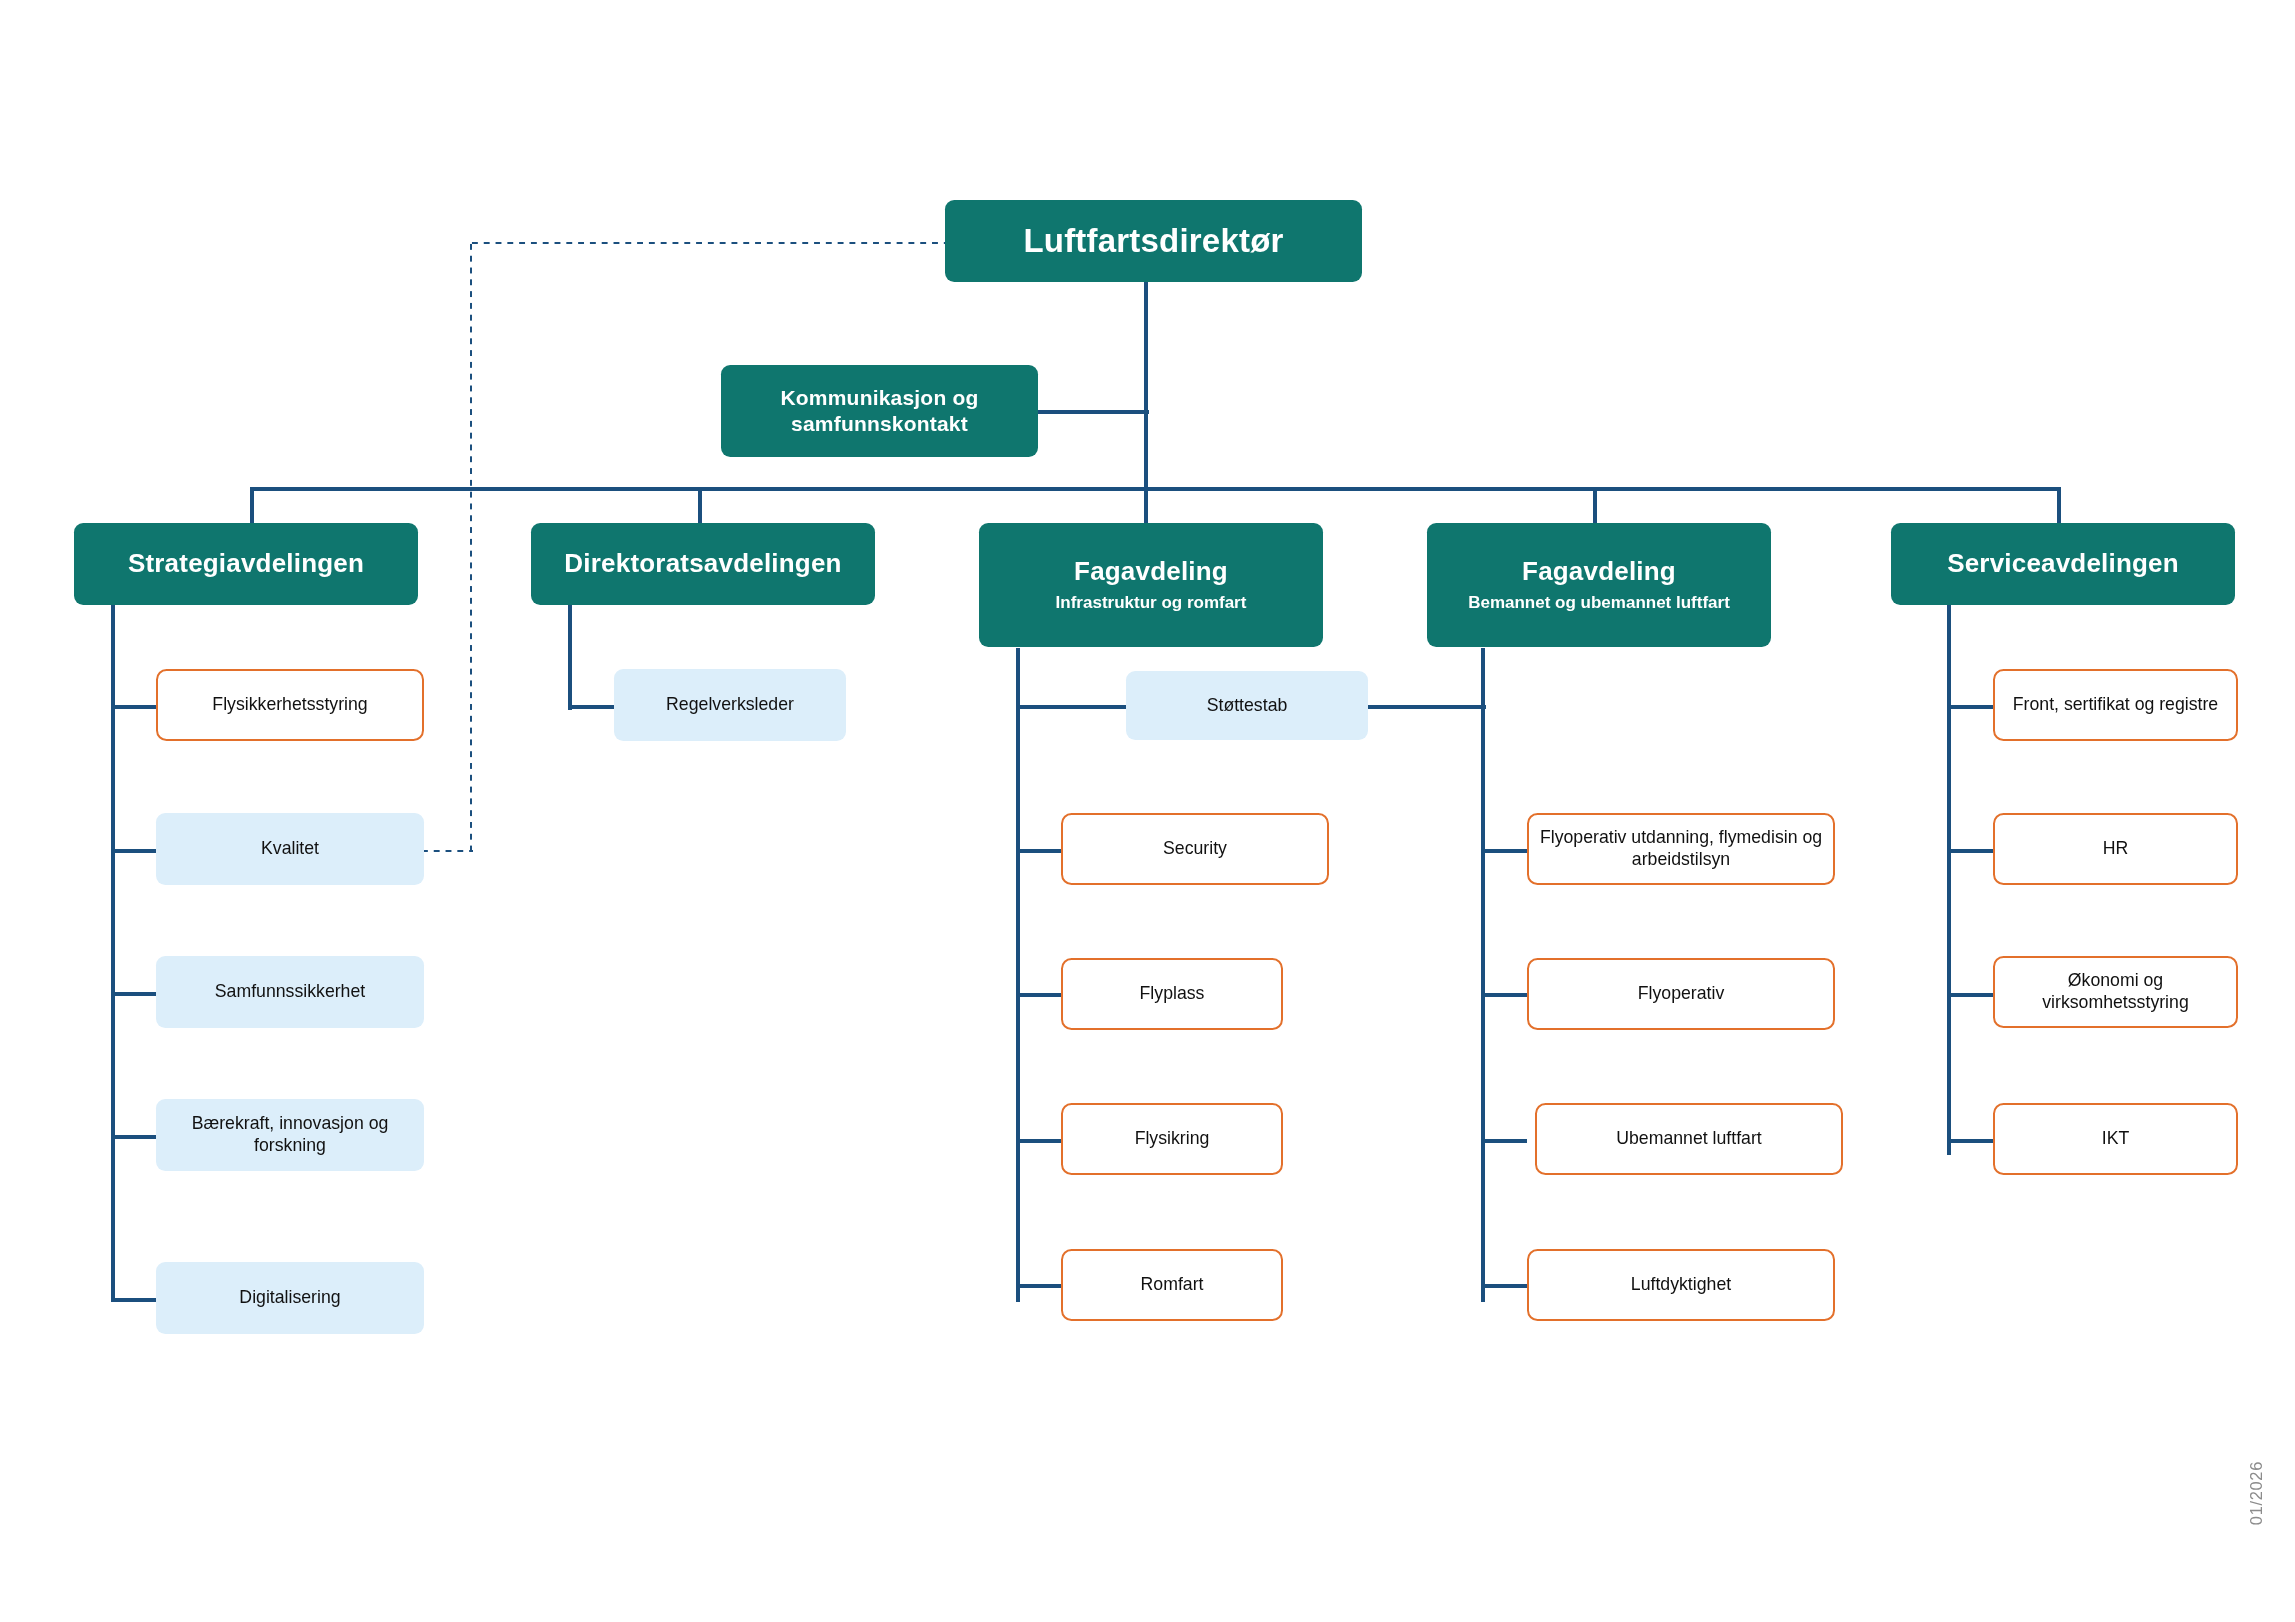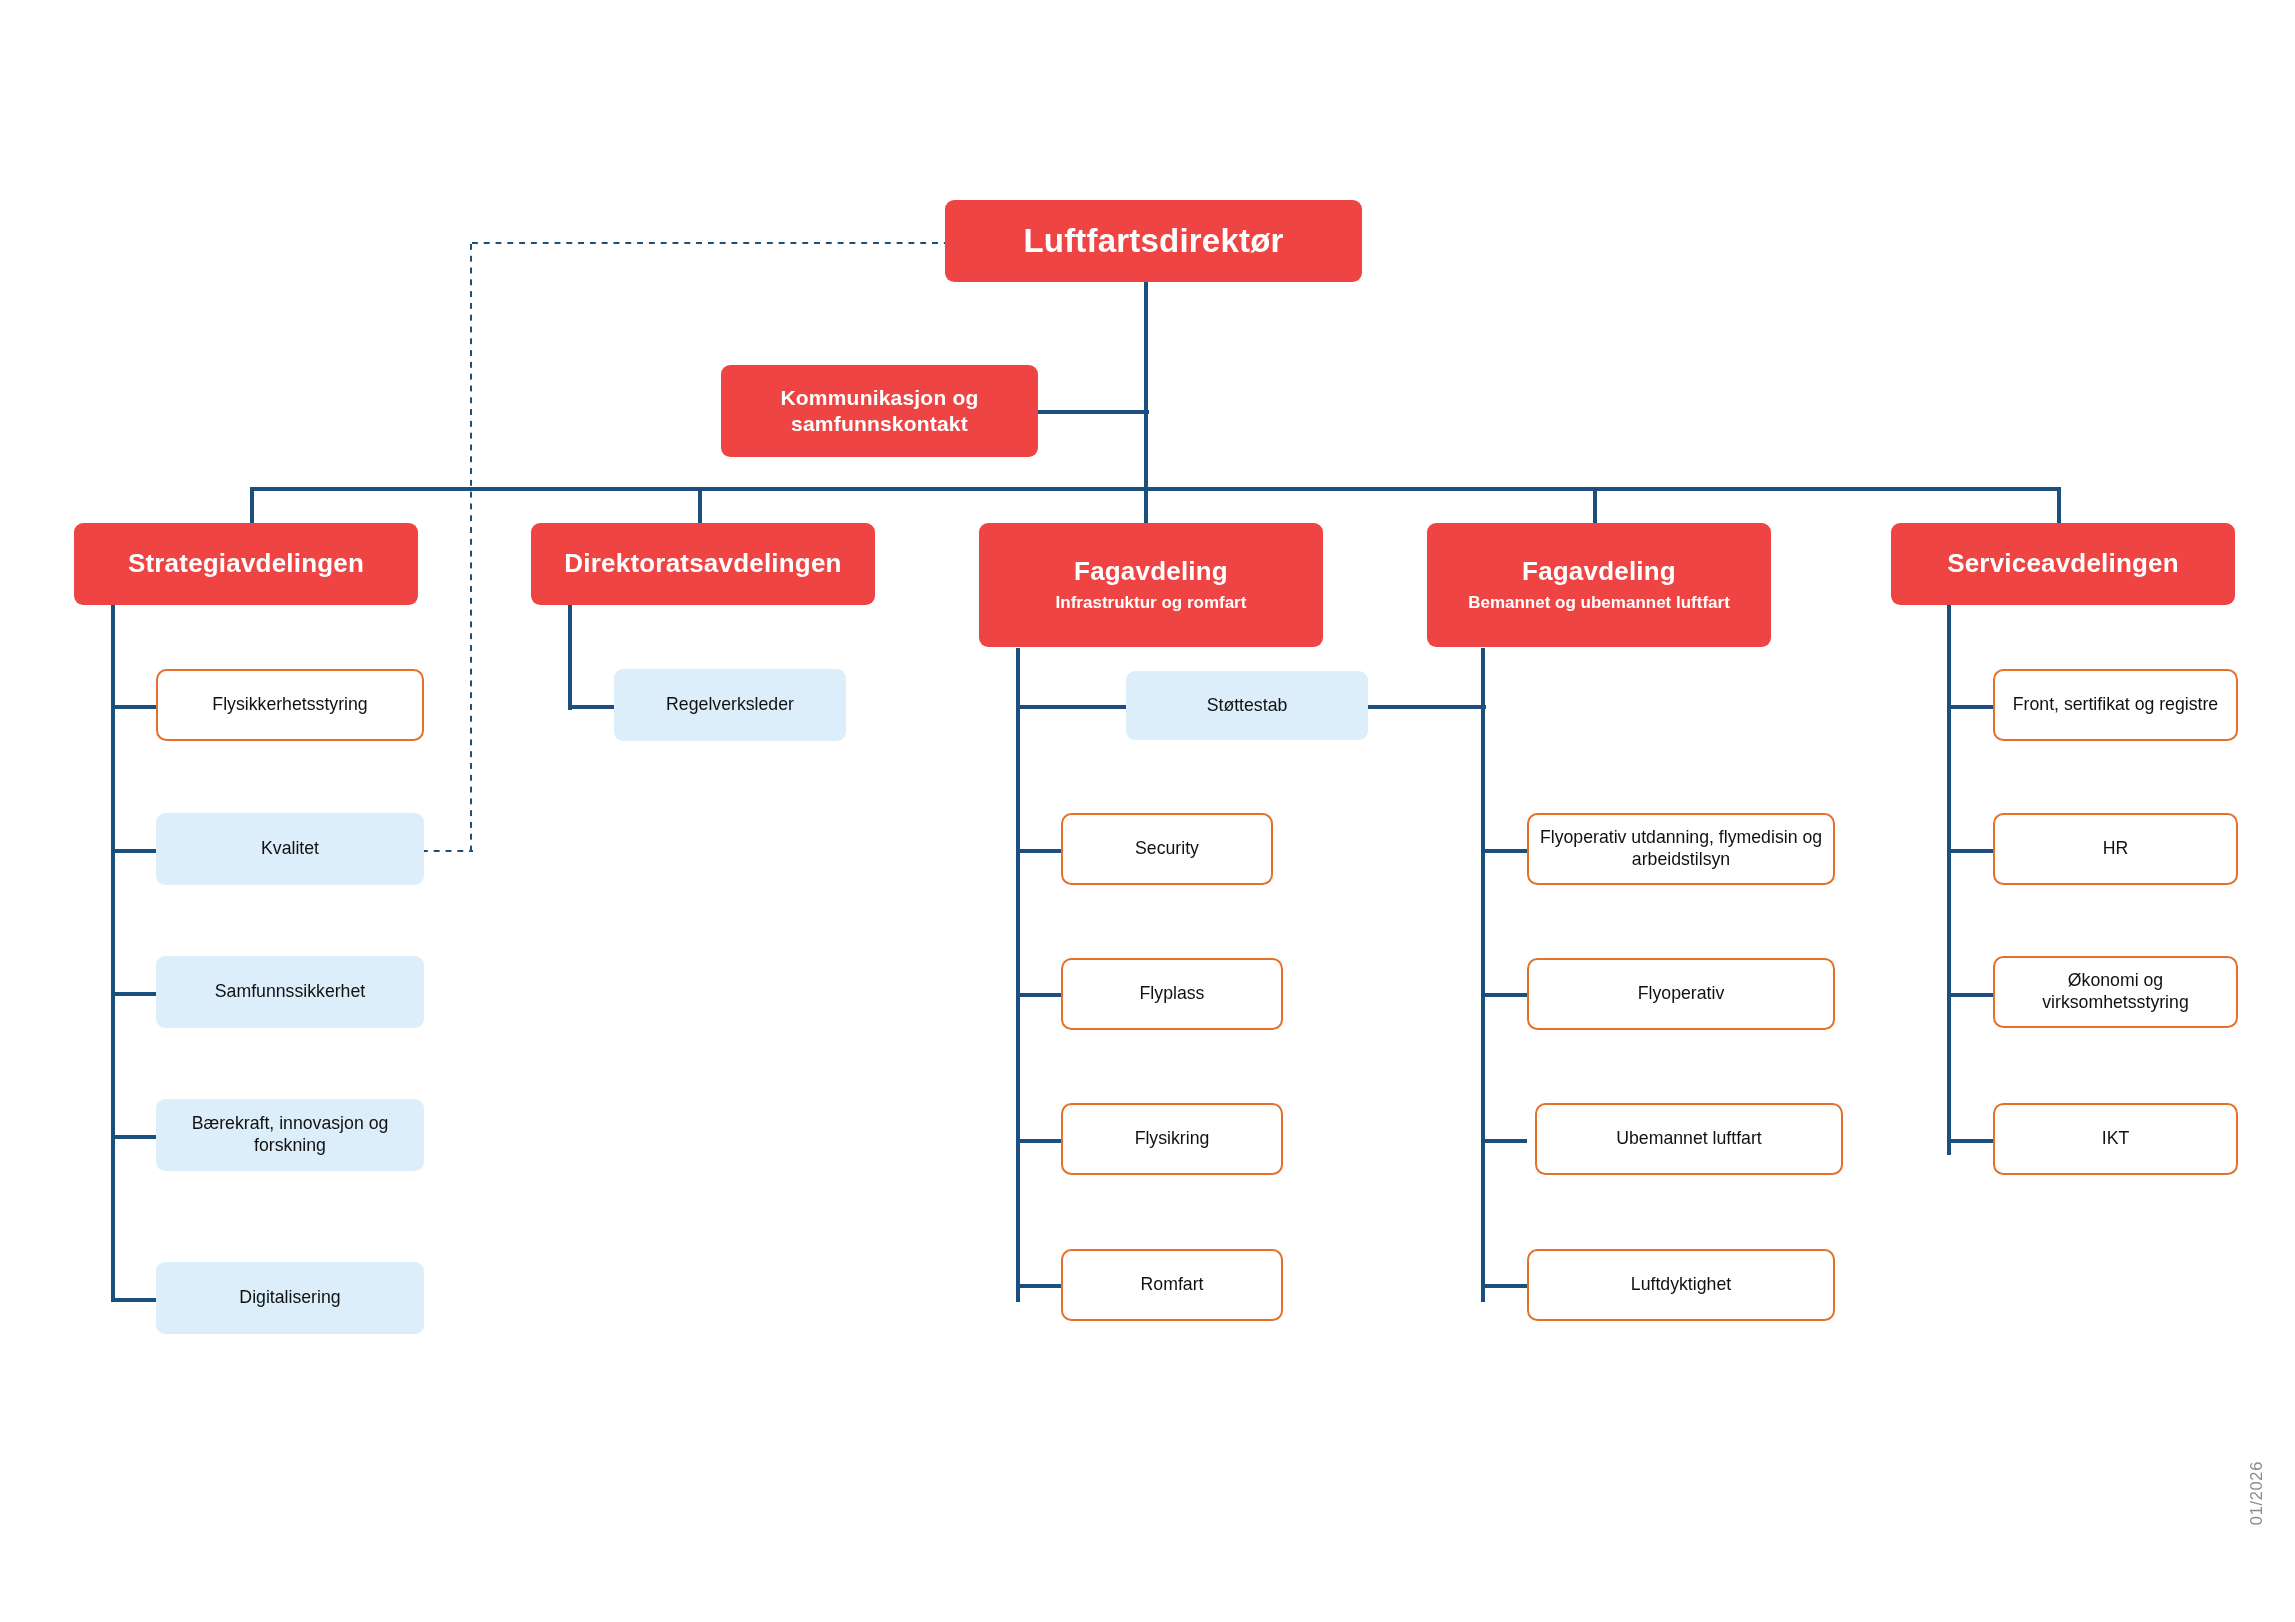--- a/index.html
+++ b/index.html
@@ -18,21 +18,21 @@
     display: flex;
     flex-direction: column;
     align-items: center;
     justify-content: center;
     text-align: center;
     border-radius: 9.2px;
     line-height: 1.22;
     z-index: 5;
   }
   .node-dark {
-    background: #ef4444;
+    background: #0f766e;
     color: #ffffff;
   }
   .node-dark .n-title { font-size: 26px; font-weight: bold; letter-spacing: 0.2px; }
   .node-dark .n-sub   { font-size: 17px; font-weight: bold; margin-top: 5.2px; }
 
   .node-root .n-title { font-size: 33px; }
 
   .node-light {
     background: #DCEEFA;
     color: #111111;
@@ -182,21 +182,21 @@
     <span>Bærekraft, innovasjon og forskning</span>
   </div>
   <div class="node node-light" style="left:156px; top:1262px; width:268px; height:72px; padding:0 11.8px;">
     <span>Digitalisering</span>
   </div>
 
   <div class="node node-light" style="left:614px; top:669px; width:232px; height:72px; padding:0 11.8px;">
     <span>Regelverksleder</span>
   </div>
 
-  <div class="node node-outline" style="left:1061px; top:813px; width:212px; height:72px; padding:0 11.8px;">
+  <div class="node node-outline" style="left:1061px; top:813px; width:268px; height:72px; padding:0 11.8px;">
     <span>Security</span>
   </div>
   <div class="node node-outline" style="left:1061px; top:958px; width:222px; height:72px; padding:0 11.8px;">
     <span>Flyplass</span>
   </div>
   <div class="node node-outline" style="left:1061px; top:1103px; width:222px; height:72px; padding:0 11.8px;">
     <span>Flysikring</span>
   </div>
   <div class="node node-outline" style="left:1061px; top:1249px; width:222px; height:72px; padding:0 19px;">
     <span>Romfart</span>

